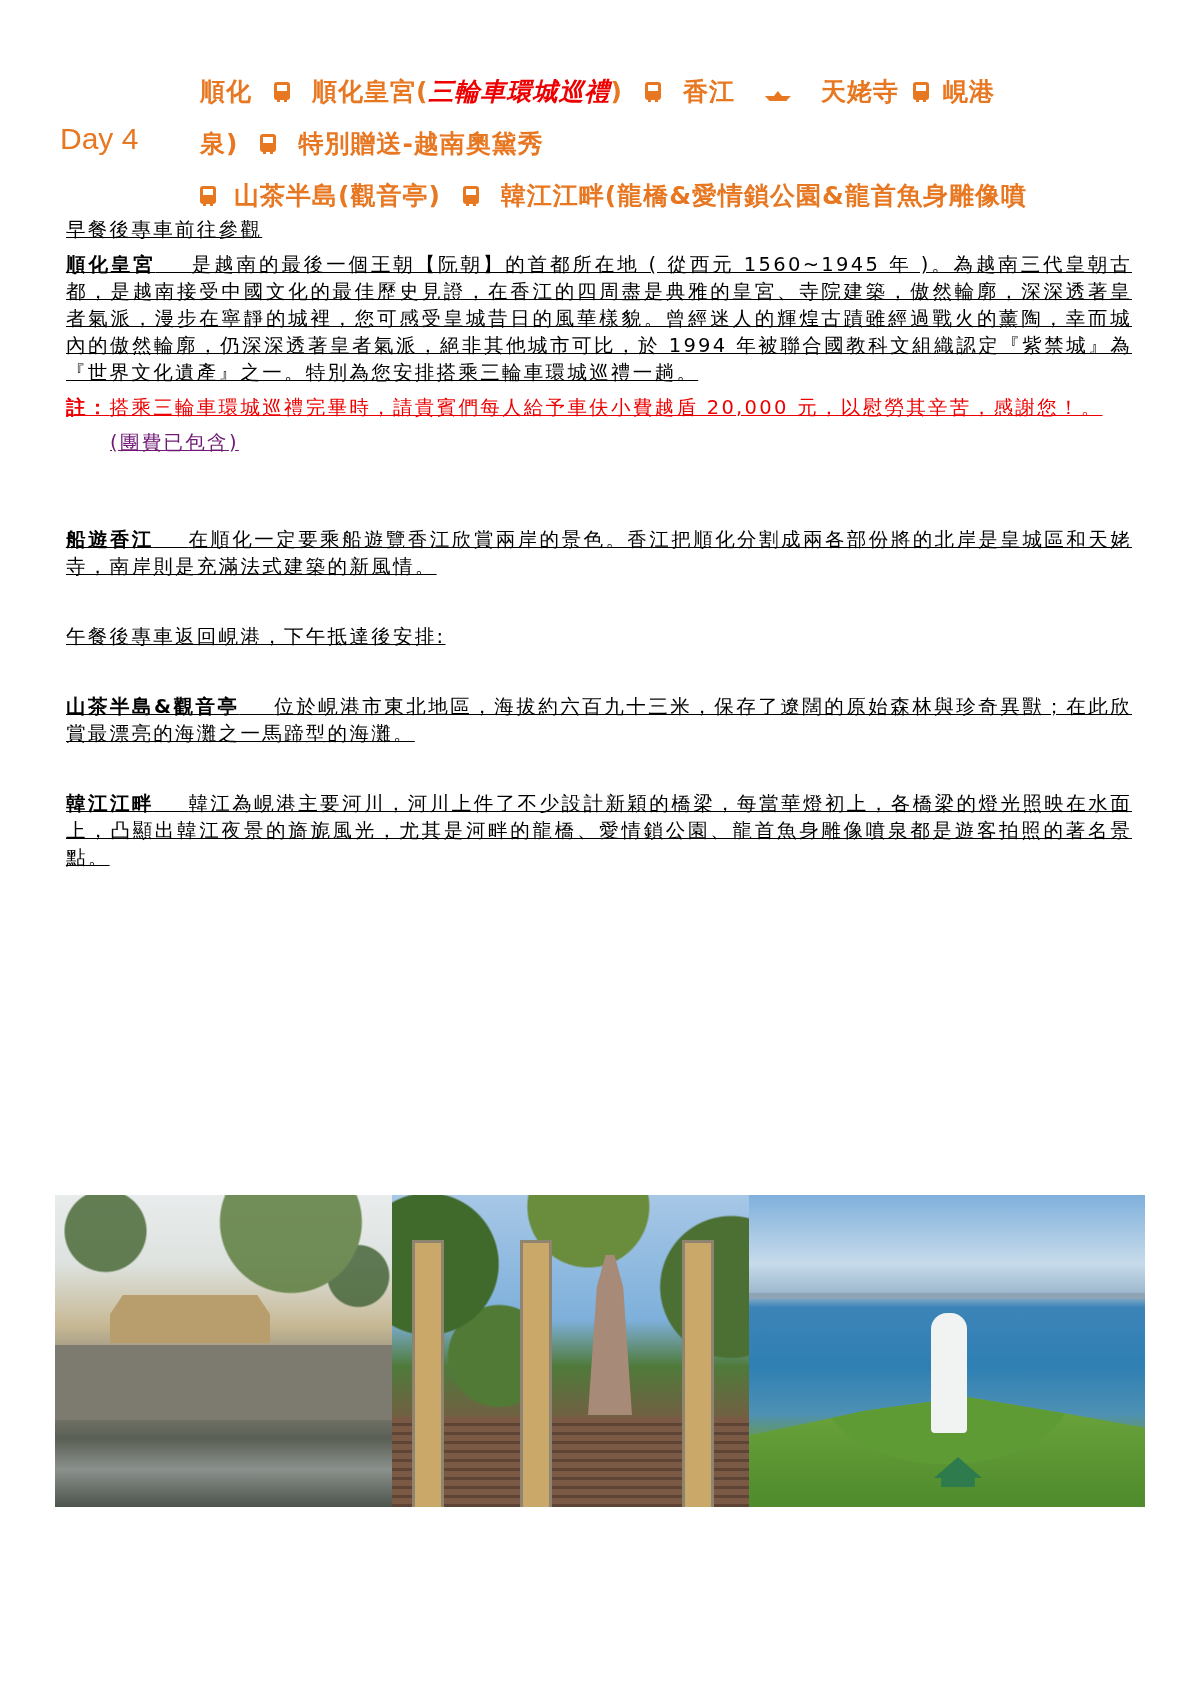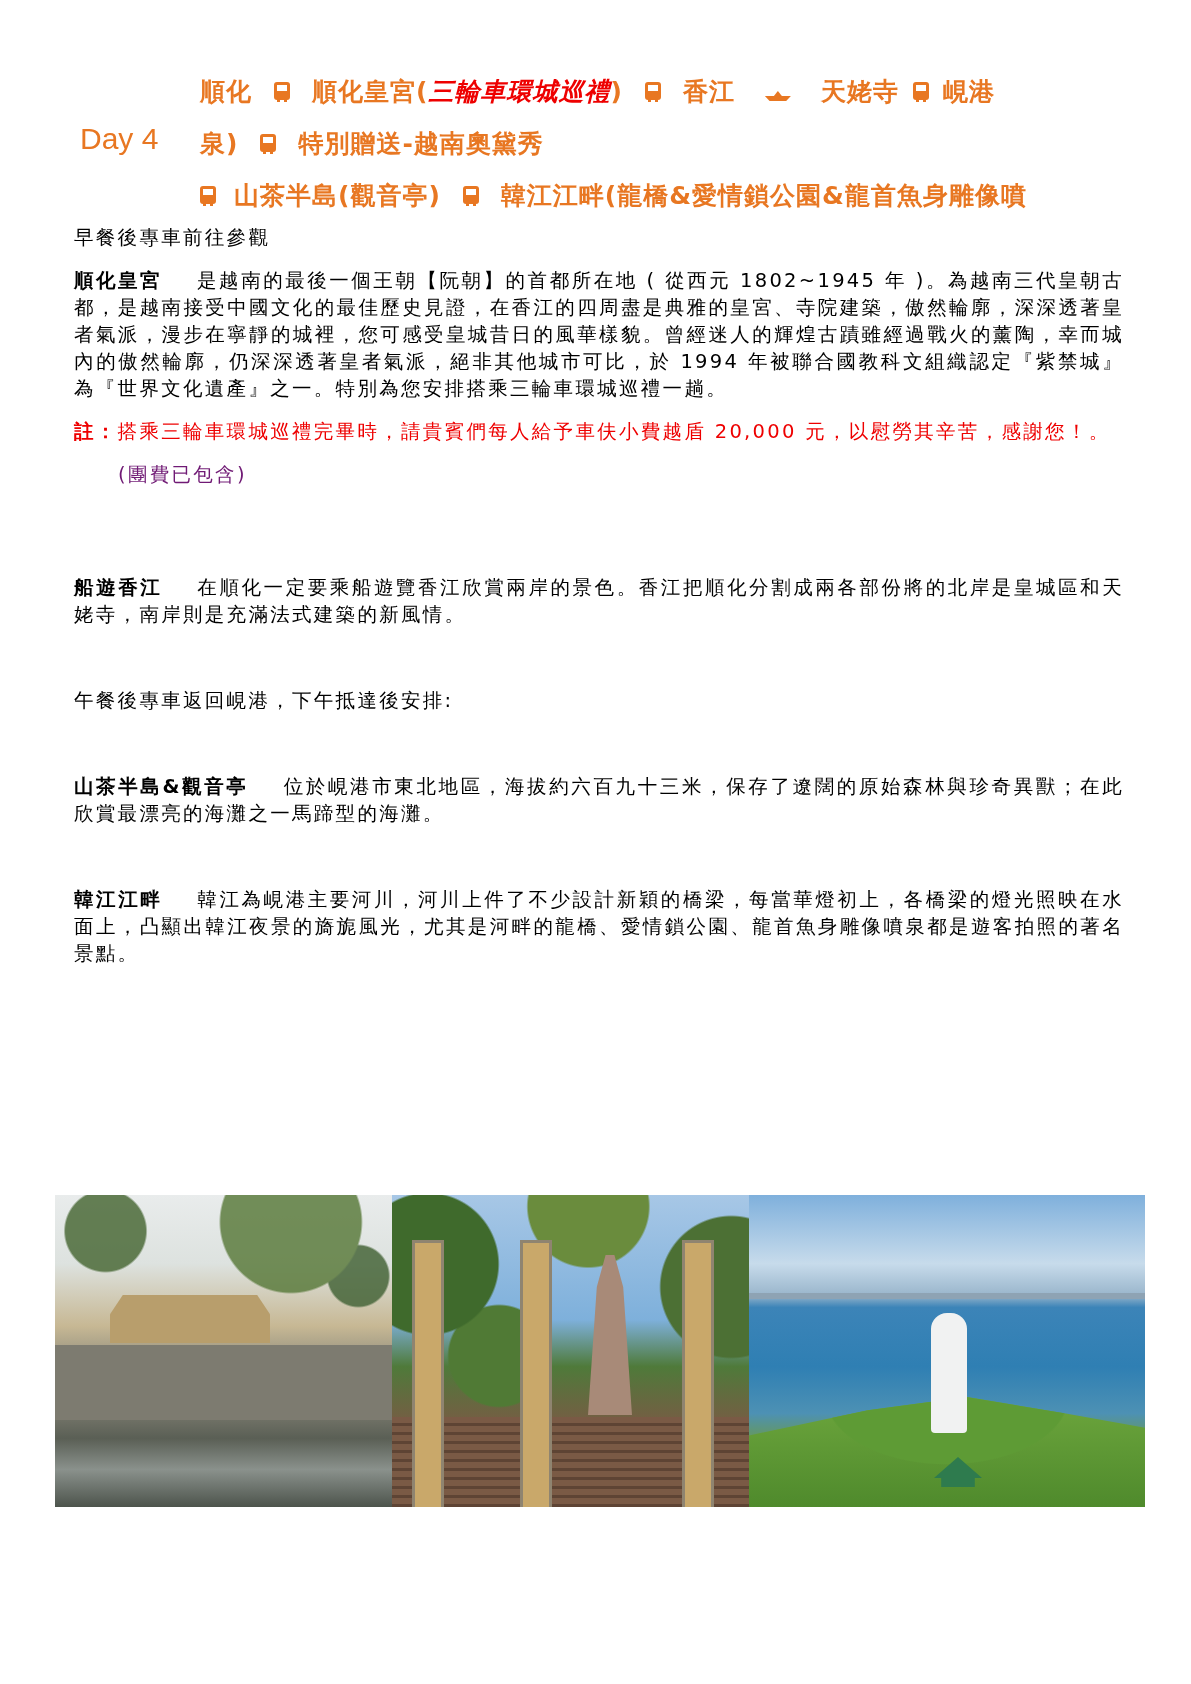--- a/index.html
+++ b/index.html
@@ -1,37 +1,37 @@
 <!DOCTYPE html>
 <html><head>
 <meta charset="utf-8">
 <style>
   html, body { margin:0; padding:0; background:#ffffff; }
   body { width:1191px; height:1684px; position:relative; overflow:hidden;
          font-family:"DejaVu Sans", "Liberation Sans", sans-serif; color:#000; }
   .header { position:absolute; left:0; top:66px; width:1191px; }
-  .day-label { position:absolute; left:80px; top:56px; font-size:30px; color:#e87722;
+  .day-label { position:absolute; left:60px; top:56px; font-size:30px; color:#e87722;
                font-family:"Liberation Sans", sans-serif; }
   .route { position:absolute; left:200px; top:0; width:940px; font-size:25px; font-weight:bold;
            color:#e87722; line-height:52px; letter-spacing:1px; }
   .route .red { color:#ee0000;font-style:italic; }
   .bus { display:inline-block; width:16px; height:18px; background:#e87722; border-radius:3px;
          position:relative; vertical-align:middle; margin:0 22px; top:-2px; }
   .bus::before { content:""; position:absolute; left:3px; top:3px; width:10px; height:6px; background:#fff; }
   .bus::after { content:""; position:absolute; left:3px; bottom:-2px; width:10px; height:3px;
                 border-left:3px solid #e87722; border-right:3px solid #e87722; box-sizing:border-box; background:transparent; }
   .boat { display:inline-block; width:26px; height:8px; position:relative; vertical-align:middle; margin:0 30px; top:4px; }
   .boat::before { content:""; position:absolute; left:0; bottom:0; width:26px; height:5px; background:#e87722;
                   clip-path:polygon(0 0,100% 0,82% 100%,18% 100%); }
   .boat::after { content:""; position:absolute; left:9px; bottom:5px; width:8px; height:5px; background:#e87722;
                  clip-path:polygon(50% 0,100% 100%,0 100%); }
 
   .body { position:absolute; left:58px; top:208px; width:1082px; font-size:19.5px; line-height:27px;
           letter-spacing:2.3px; text-align:justify; }
-  .body p { margin:16px; }
+  .body p { margin:8px;text-decoration:underline; }
   .body b { font-weight:bold; }
   .gap { height:27px; }
   .note { color:#ee0000; }
   .note b { color:#ee0000; }
   .note-indent { padding-left:44px; color:#701a75; }
 
   .photos { position:absolute; left:55px; top:1195px; width:1090px; height:312px; display:flex; }
   .photo { height:312px; position:relative; overflow:hidden; }
   .p1 { width:337px; background:
         linear-gradient(180deg, #e9ecec 0%, #dde2df 22%, #c7b894 42%, #8c8a7d 55%, #7d7c70 68%, #5a5f55 78%, #8a918c 88%, #4d544c 100%); }
@@ -78,21 +78,21 @@
       <span>泉)</span><span class="bus"></span><span>特別贈送-越南奧黛秀</span>
     </div>
     <div>
       <span class="bus" style="margin:0 18px 0 0"></span><span>山茶半島(觀音亭)</span><span class="bus"></span><span>韓江江畔(龍橋&amp;愛情鎖公園&amp;龍首魚身雕像噴</span>
     </div>
   </div>
 </div>
 
 <div class="body">
   <p>早餐後專車前往參觀</p>
-  <p><b>順化皇宮</b>&nbsp;&nbsp;&nbsp;&nbsp;<span>是越南的最後一個王朝【阮朝】的首都所在地 ( 從西元 1802~1945 年 )。為越南三代皇朝古都，是越南接受中國文化的最佳歷史見證，在香江的四周盡是典雅的皇宮、寺院建築，傲然輪廓，深深透著皇者氣派，漫步在寧靜的城裡，您可感受皇城昔日的風華樣貌。曾經迷人的輝煌古蹟雖經過戰火的薰陶，幸而城內的傲然輪廓，仍深深透著皇者氣派，絕非其他城市可比，於 1994 年被聯合國教科文組織認定『紫禁城』為『世界文化遺產』之一。特別為您安排搭乘三輪車環城巡禮一趟。</span></p>
+  <p><b>順化皇宮</b>&nbsp;&nbsp;&nbsp;&nbsp;<span>是越南的最後一個王朝【阮朝】的首都所在地 ( 從西元 1560~1945 年 )。為越南三代皇朝古都，是越南接受中國文化的最佳歷史見證，在香江的四周盡是典雅的皇宮、寺院建築，傲然輪廓，深深透著皇者氣派，漫步在寧靜的城裡，您可感受皇城昔日的風華樣貌。曾經迷人的輝煌古蹟雖經過戰火的薰陶，幸而城內的傲然輪廓，仍深深透著皇者氣派，絕非其他城市可比，於 1994 年被聯合國教科文組織認定『紫禁城』為『世界文化遺產』之一。特別為您安排搭乘三輪車環城巡禮一趟。</span></p>
   <p class="note"><b>註：</b><span>搭乘三輪車環城巡禮完畢時，請貴賓們每人給予車伕小費越盾 20,000 元，以慰勞其辛苦，感謝您！。</span></p>
   <p class="note-indent">(團費已包含)</p>
   <div class="gap"></div>
     <div class="gap"></div>
   <p><b>船遊香江</b>&nbsp;&nbsp;&nbsp;&nbsp;<span>在順化一定要乘船遊覽香江欣賞兩岸的景色。香江把順化分割成兩各部份將的北岸是皇城區和天姥寺，南岸則是充滿法式建築的新風情。</span></p>
   <div class="gap"></div>
   <p>午餐後專車返回峴港，下午抵達後安排:</p>
   <div class="gap"></div>
   <p><b>山茶半島&amp;觀音亭</b>&nbsp;&nbsp;&nbsp;&nbsp;<span>位於峴港市東北地區，海拔約六百九十三米，保存了遼闊的原始森林與珍奇異獸；在此欣賞最漂亮的海灘之一馬蹄型的海灘。</span></p>
   <div class="gap"></div>

